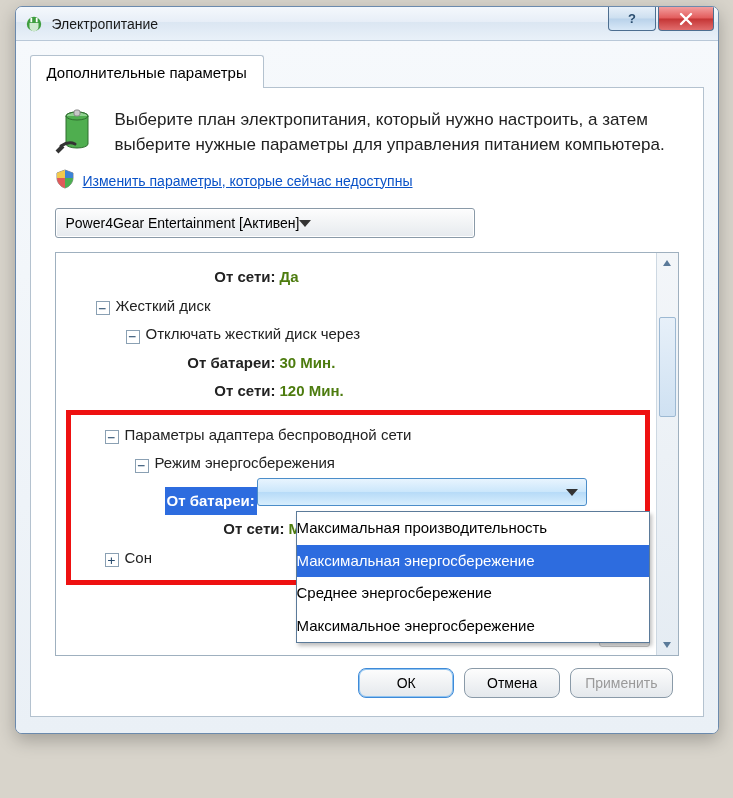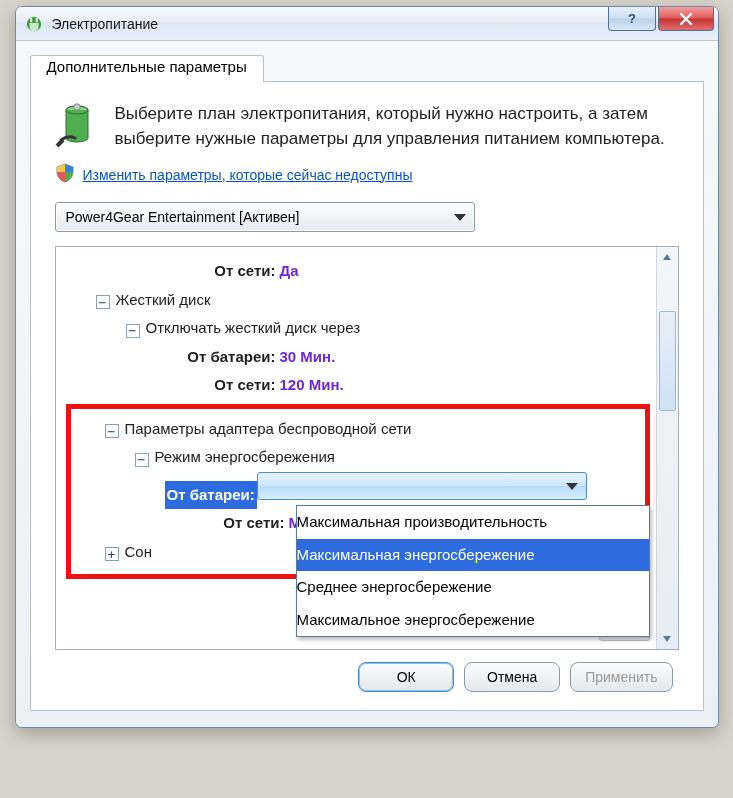--- a/index.html
+++ b/index.html
@@ -52,21 +52,21 @@
     width:56px;
   }
   .client {
     padding: 14px 14px 16px;
     background: linear-gradient(#f6f9fc,#eaf0f6);
   }
   .tab-header {
     display:flex; border-bottom:1px solid #b4c2cf; margin-bottom:0;
   }
   .tab {
-    padding: 2px 16px 7px;
+    padding: 8px 16px 7px;
     background:#fff;
     border:1px solid #b4c2cf;
     border-bottom:none;
     border-radius:3px 3px 0 0;
     margin-bottom:-1px;
     font-size:15px;
   }
   .panel {
     border:1px solid #b4c2cf;
     border-top:none;
@@ -77,21 +77,21 @@
   .intro-text { font-size:17px; line-height:1.45; color:#222; }
   .shield-line { margin-top:10px; display:flex; align-items:center; gap:8px; }
   .link { color:#0a52c7; text-decoration:underline; cursor:pointer; }
   .plan-select {
     margin-top:16px;
     height:30px;
     width: 420px;
     border:1px solid #8a9aa8;
     border-radius:3px;
     background: linear-gradient(#fdfdfd,#e6eaee);
-    display:flex;align-items:center;justify-content:space-between;
+    display:flex;align-items:center;justify-content:flex-start;
     padding:0 8px 0 10px;
     box-shadow: inset 0 0 0 1px #fff;
   }
   .tri-down {
     width:0;height:0;border-left:6px solid transparent;border-right:6px solid transparent;border-top:7px solid #333;
   }
   .tree-frame {
     margin-top:14px;
     border:1px solid #9fb0bf;
     background:#fff;
@@ -117,21 +117,21 @@
     display:inline-flex;align-items:center;justify-content:center;
     font-size:13px;line-height:1;color:#2a4d6f;margin-right:6px;
     position:relative;top:2px;
     font-family: monospace;
   }
   .ind1 { padding-left: 30px; }
   .ind2 { padding-left: 60px; }
   .ind3 { padding-left: 90px; font-weight: bold; }
   .lbl { color:#222; }
   .lbl-key { text-align:right; display:inline-block; min-width:120px; }
-  .val-link { color:#6d28d9; margin-left:4px; }
+  .val-link { color:#4d7c0f; margin-left:4px; }
   .hl-red { border:5px solid #e11; padding:6px 4px 8px; margin:4px 0 0; }
   .sel-label {
     background:#2d6cdf; color:#fff; padding:0 2px;
   }
   .combo {
     display:inline-block;
     height:28px;
     width:330px;
     border:1px solid #4b8dc9;
     background:linear-gradient(#e8f4fe,#cce7fb 48%,#b7dbf8 52%,#d8eefd);

